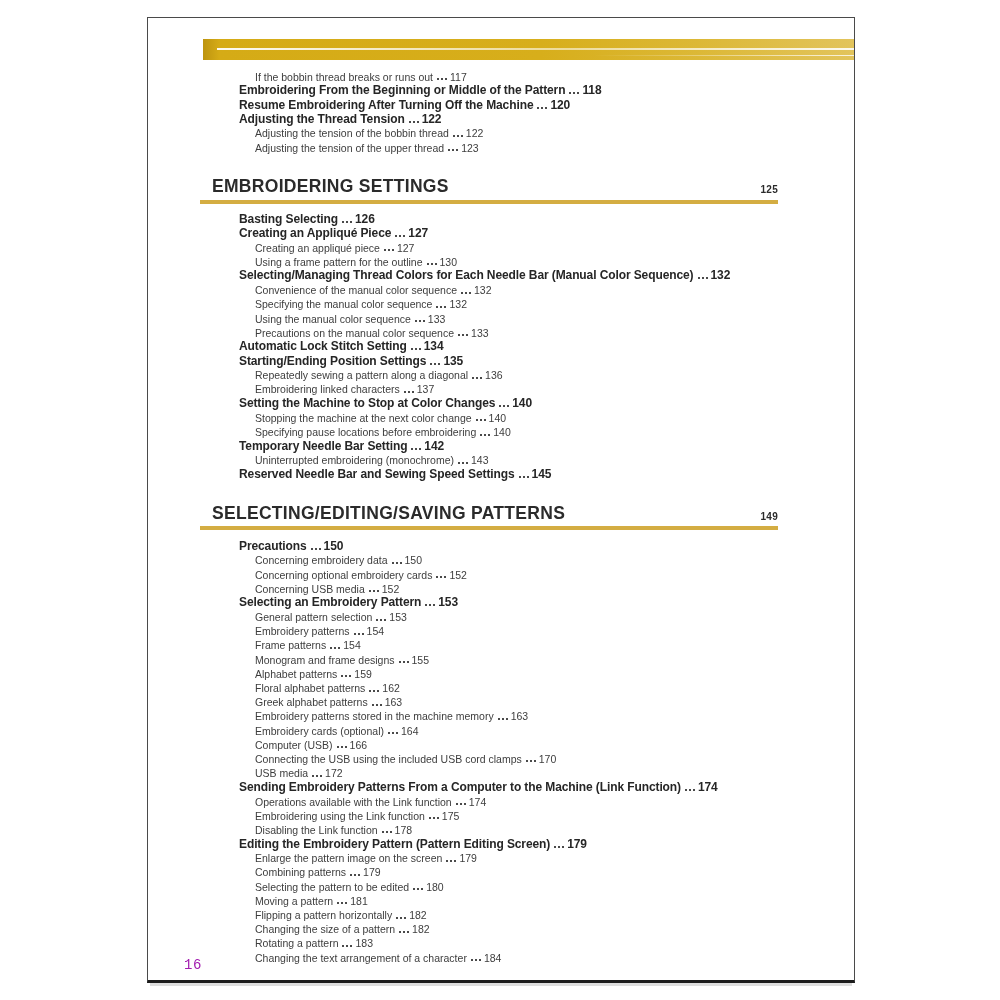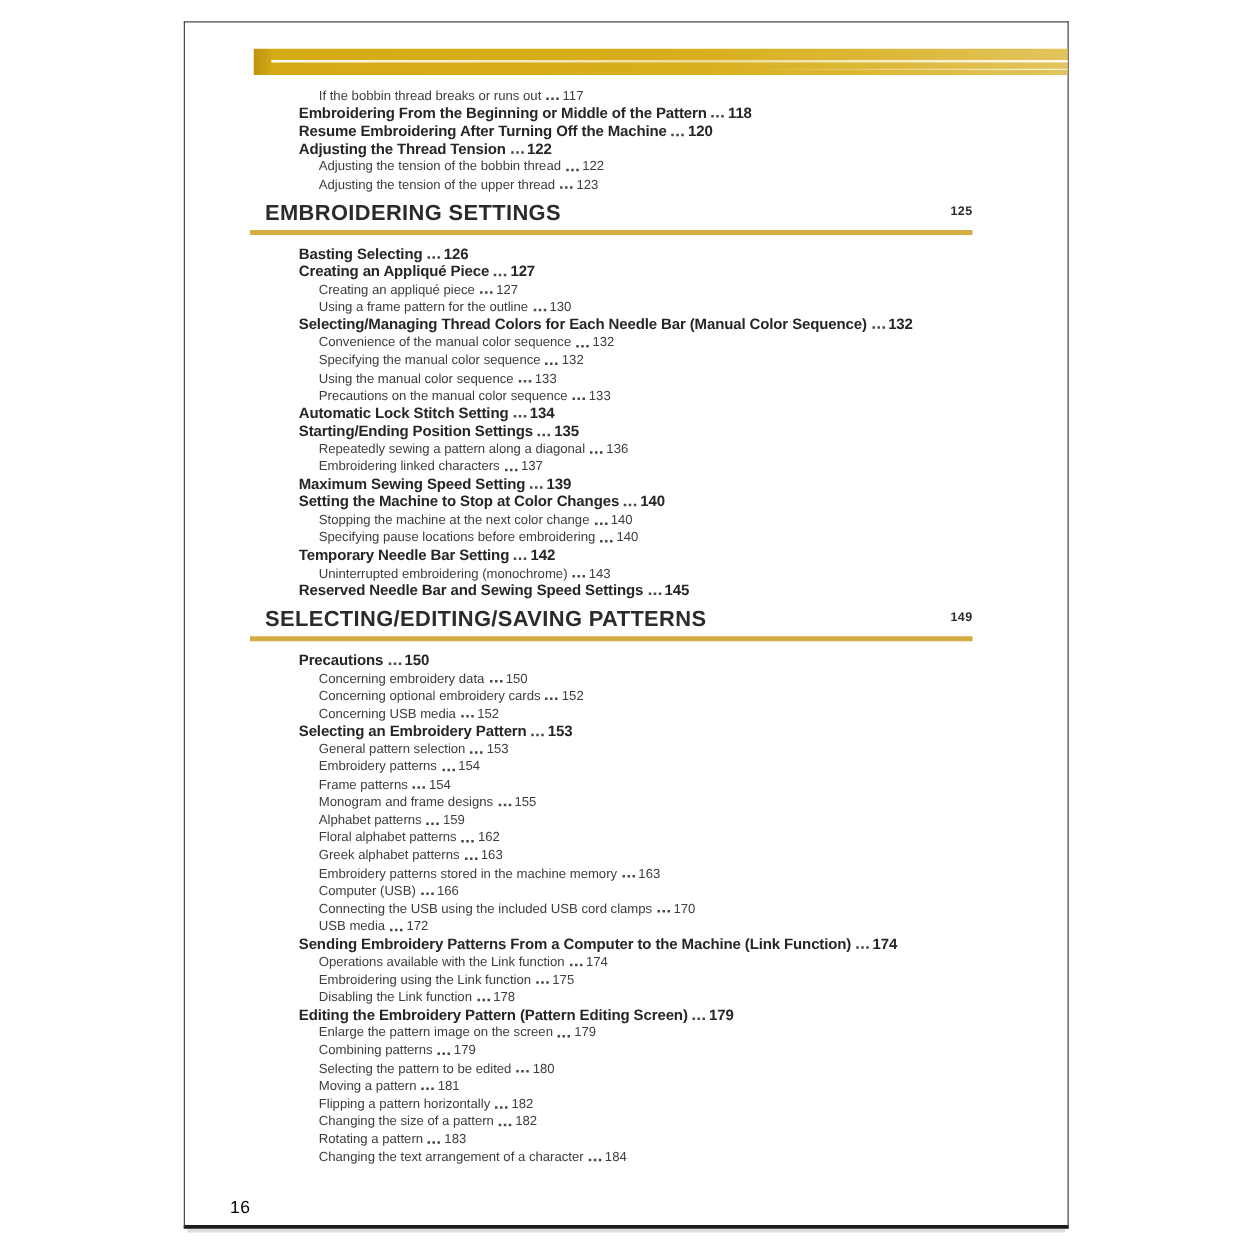--- a/index.html
+++ b/index.html
@@ -87,43 +87,44 @@
     padding-left: 39px;
   }
   .l2 {
     font-size: 10.5px;
     color: #3d3d3d;
     padding-left: 55px;
   }
   .section-head {
     display: flex;
     justify-content: space-between;
-    align-items: center;
-    margin-top: 8px;
+    align-items: flex-end;
+    margin-top: 24px;
     padding-left: 12px;
     font-weight: bold;
     font-size: 17.5px;
     letter-spacing: 0.3px;
     color: #2b2b2b;
     line-height: 1.05;
     white-space: nowrap;
   }
   .section-head .head-page { font-size: 10px; }
   .section-rule {
     height: 4px;
     background: var(--rule_gold, #d4ad42);
     margin: 4px 0 7px 0;
   }
   .folio {
     position: absolute;
     left: 36px;
     bottom: 7px;
     font-size: 14px;
     letter-spacing: 0.5px;
-    color: #000000;
+    color: #a21caf;
+    font-family: Liberation Mono, monospace;
   }
 </style>
 </head>
 <body>
 
 <div class="stage">
   <div class="page">
     <div class="gold-bar">
       <div class="bar-stripe-1"></div>
       <div class="bar-stripe-2"></div>
@@ -223,25 +224,20 @@
           <span class="title">Repeatedly sewing a pattern along a diagonal</span>
           <span class="leader"></span>
           <span class="pagenum">136</span>
         </div>
         <div class="row l2">
           <span class="title">Embroidering linked characters</span>
           <span class="leader"></span>
           <span class="pagenum">137</span>
         </div>
         <div class="row l1">
-          <span class="title">Maximum Sewing Speed Setting</span>
-          <span class="leader"></span>
-          <span class="pagenum">139</span>
-        </div>
-        <div class="row l1">
           <span class="title">Setting the Machine to Stop at Color Changes</span>
           <span class="leader"></span>
           <span class="pagenum">140</span>
         </div>
         <div class="row l2">
           <span class="title">Stopping the machine at the next color change</span>
           <span class="leader"></span>
           <span class="pagenum">140</span>
         </div>
         <div class="row l2">
@@ -326,20 +322,25 @@
         </div>
         <div class="row l2">
           <span class="title">Greek alphabet patterns</span>
           <span class="leader"></span>
           <span class="pagenum">163</span>
         </div>
         <div class="row l2">
           <span class="title">Embroidery patterns stored in the machine memory</span>
           <span class="leader"></span>
           <span class="pagenum">163</span>
+        </div>
+        <div class="row l2">
+          <span class="title">Embroidery cards (optional)</span>
+          <span class="leader"></span>
+          <span class="pagenum">164</span>
         </div>
         <div class="row l2">
           <span class="title">Computer (USB)</span>
           <span class="leader"></span>
           <span class="pagenum">166</span>
         </div>
         <div class="row l2">
           <span class="title">Connecting the USB using the included USB cord clamps</span>
           <span class="leader"></span>
           <span class="pagenum">170</span>

